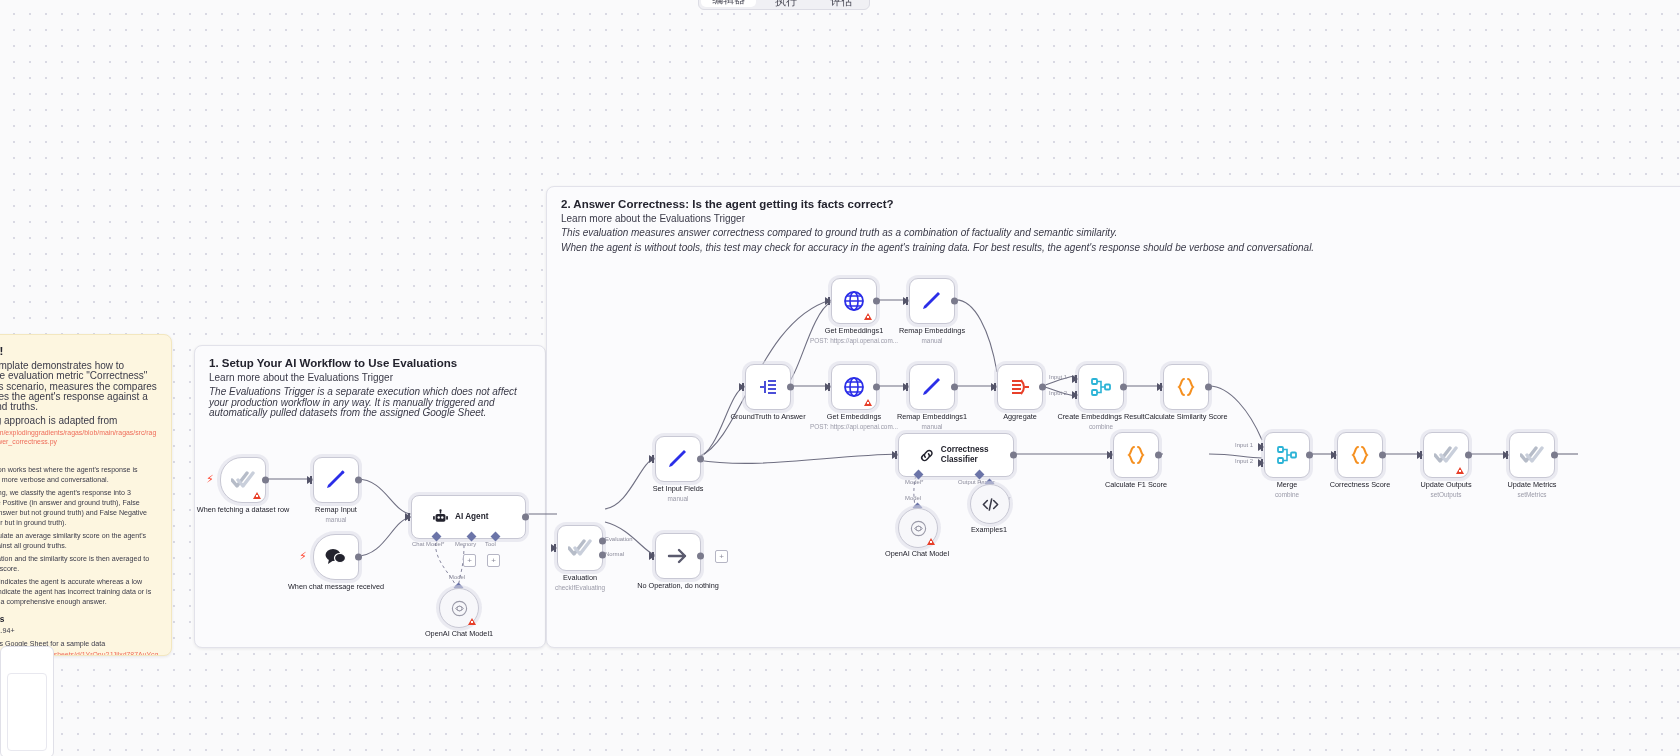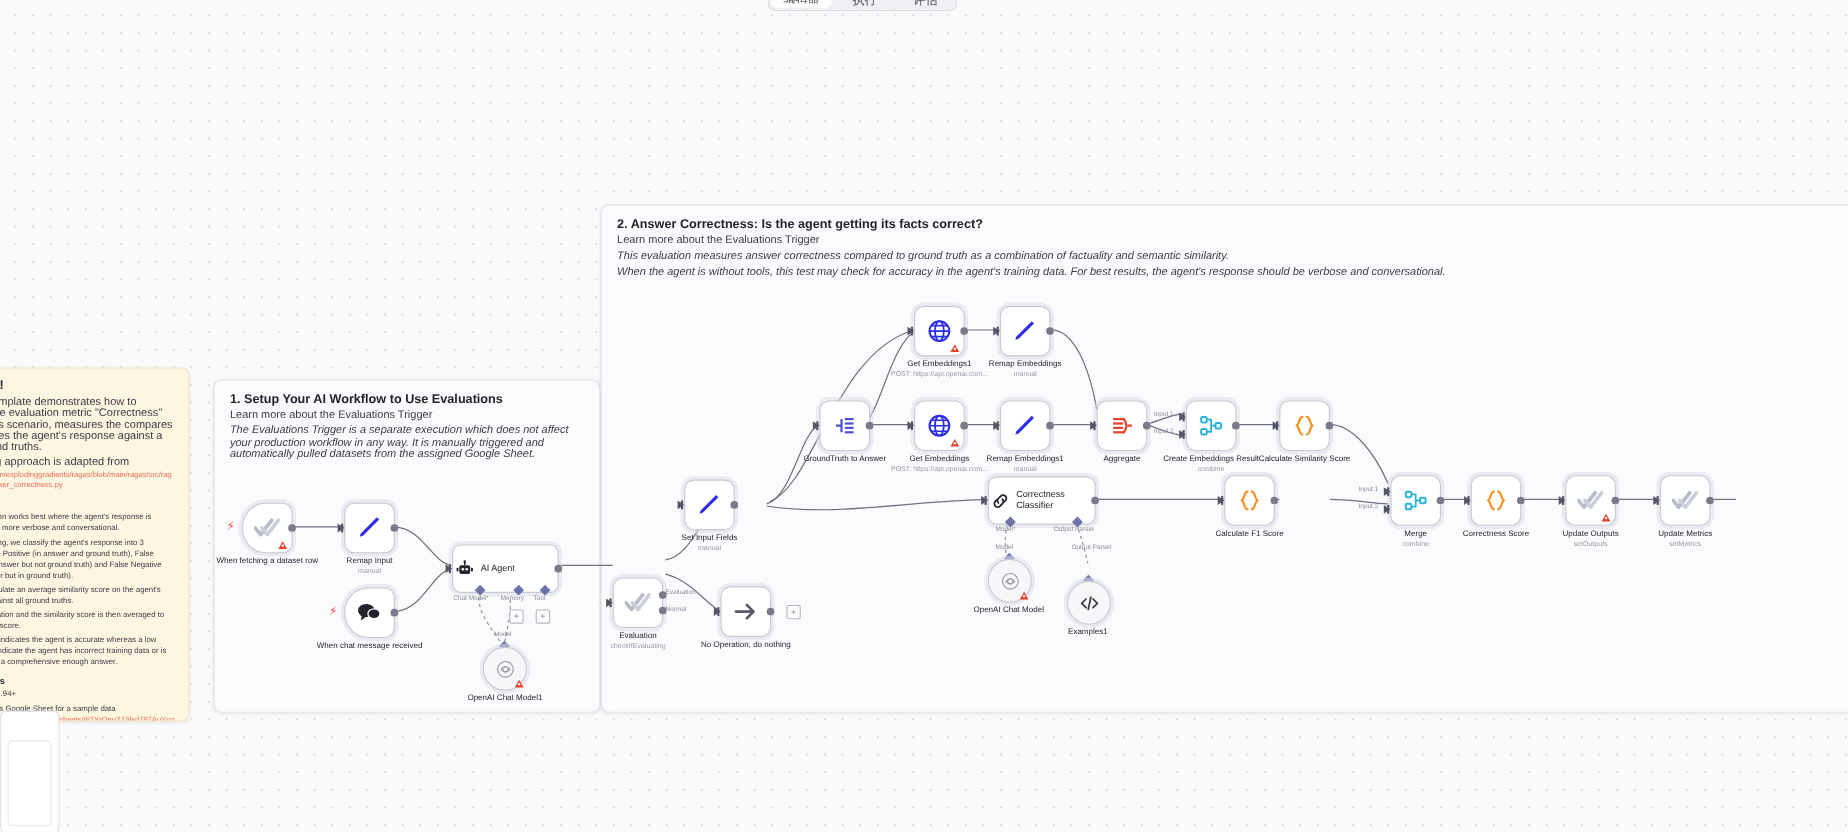--- a/index.html
+++ b/index.html
@@ -48,21 +48,21 @@
 
   
   .node{position:absolute;}
   .nbox{
     width:44px;height:44px;border-radius:9px;background:#fff;
     border:1.2px solid #c8c8d4;
     box-shadow:0 0 0 3px rgba(220,220,232,.55);
     display:flex;align-items:center;justify-content:center;position:relative;
   }
   .nbox.trigger{border-radius:22px 9px 9px 22px;}
-  .nbox.wide{width:93px;height:42px;border-radius:8px;justify-content:flex-start;padding-left:2px;gap:6px;}
+  .nbox.wide{width:93px;height:42px;border-radius:8px;justify-content:flex-start;padding-left:20px;gap:6px;font-weight:bold;}
   .nbox.round{width:38px;height:38px;border-radius:50%;background:#f7f7fa;border:1.2px solid #c8c8d4;}
   .nlabel{
     position:absolute;left:50%;transform:translateX(-50%);
     top:48px;width:104px;text-align:center;font-size:7.3px;color:#22222c;
     line-height:9px;
   }
   .nsub{display:block;font-size:6.4px;color:#9a9aa8;margin-top:1px;}
   .warn{
     position:absolute;right:4px;bottom:3px;width:0;height:0;
     border-left:4px solid transparent;border-right:4px solid transparent;
@@ -265,21 +265,21 @@
       <path d="M7,10 L12,16 L22,3" stroke="#c9cfdb" stroke-width="3.4" fill="none" stroke-linecap="round" stroke-linejoin="round"></path>
     </svg>
     <div class="dot-out" style="top:33%;"></div>
     <div class="dot-out" style="top:66%;"></div>
   </div>
   <div class="sublabel" style="left:48px;top:11px;">Evaluation</div>
   <div class="sublabel" style="left:48px;top:26px;">Normal</div>
   <div class="nlabel"><span>Evaluation</span><span class="nsub">checkIfEvaluating</span></div>
 </div>
 
-<div class="node" style="left:622px;top:436px;">
+<div class="node" style="left:655px;top:436px;">
   <div class="nbox">
     <div class="arr-in"></div>
     <svg width="24" height="24" viewBox="0 0 24 24">
       <path d="M3,20 L6,19 L20,5 L18,3 L4,17 Z" fill="#2b2ee8"></path>
     </svg>
     <div class="dot-out"></div>
   </div>
   <div class="nlabel"><span>Set Input Fields</span><span class="nsub">manual</span></div>
 </div>
 
@@ -430,21 +430,21 @@
     <svg width="19" height="19" viewBox="0 0 24 24">
       <circle cx="12" cy="12" r="9" fill="none" stroke="#9a9aa8" stroke-width="1.4"></circle>
       <path d="M7,12 Q12,6 17,12 Q12,18 7,12 Z" fill="none" stroke="#9a9aa8" stroke-width="1.2"></path>
       <circle cx="12" cy="12" r="3" fill="none" stroke="#9a9aa8" stroke-width="1.2"></circle>
     </svg>
     <div class="warn" style="right:2px;bottom:2px;"></div>
   </div>
   <div class="nlabel" style="top:41px;left:19px;">OpenAI Chat Model</div>
 </div>
 
-<div class="node" style="left:970px;top:528px;">
+<div class="node" style="left:970px;top:484px;">
   <div class="diamond" style="left:16px;top:-4px;"></div>
   <div class="nbox round">
     <svg width="19" height="19" viewBox="0 0 24 24">
       <path d="M8,7 L3,12 L8,17" stroke="#3a3a48" stroke-width="2" fill="none" stroke-linecap="round" stroke-linejoin="round"></path>
       <path d="M16,7 L21,12 L16,17" stroke="#3a3a48" stroke-width="2" fill="none" stroke-linecap="round" stroke-linejoin="round"></path>
       <path d="M13.5,5 L10.5,19" stroke="#3a3a48" stroke-width="2" stroke-linecap="round"></path>
     </svg>
   </div>
   <div class="nlabel" style="top:41px;left:19px;">Examples1</div>
 </div>

